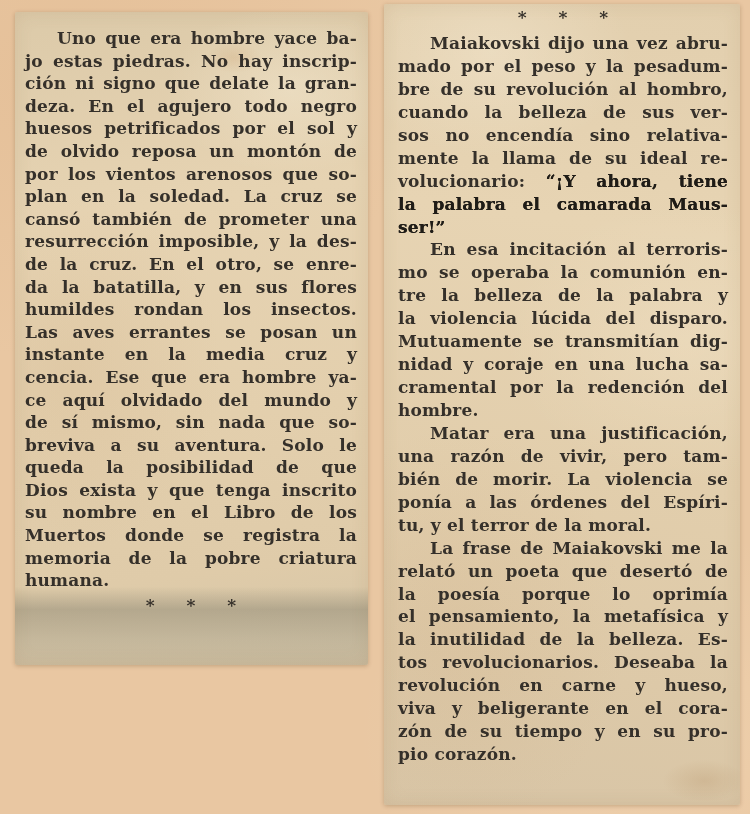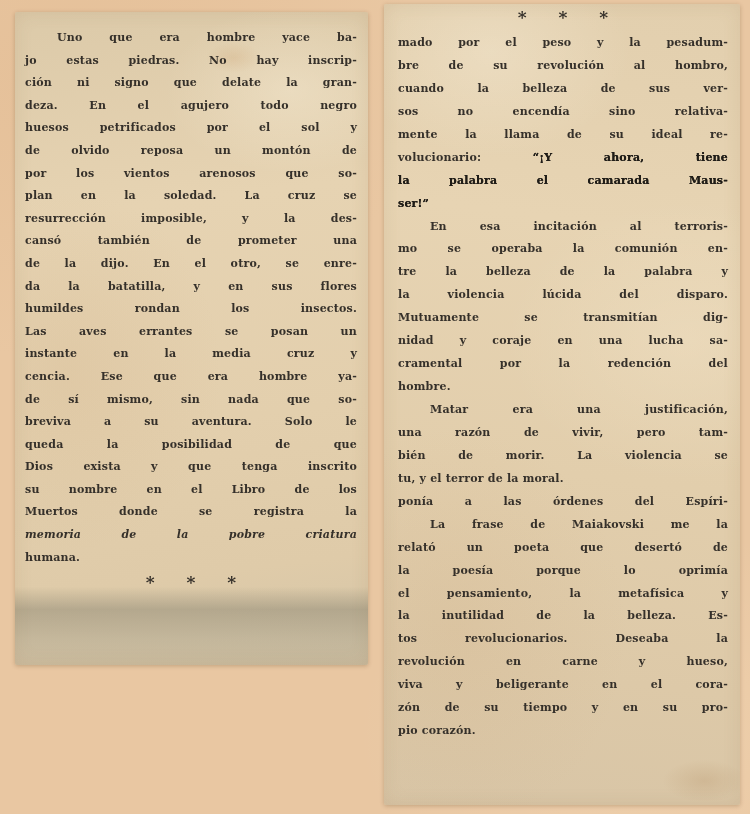--- a/index.html
+++ b/index.html
@@ -39,37 +39,37 @@
     padding: 4px 12px 0 14px;
     background:
       radial-gradient(ellipse 200px 150px at 30% 6%, rgba(255,248,232,0.28), transparent 70%),
       radial-gradient(ellipse 260px 200px at 85% 42%, rgba(255,244,222,0.20), transparent 70%),
       radial-gradient(ellipse 240px 280px at 20% 78%, rgba(198,158,112,0.14), transparent 72%),
       radial-gradient(ellipse 60px 30px at 90% 97%, rgba(170,130,85,0.22), transparent 70%),
       linear-gradient(187deg, #e2cfae 0%, #e7d4b3 28%, #e2ceac 58%, #ddc9a8 82%, #d8c5a6 100%);
   }
 
   .text-col {
-    font-size: 11px;
+    font-size: 17px;
     letter-spacing: 0.2px;
   }
 
   .line {
     line-height: 22.6px;
     height: 22.6px;
     text-align: justify;
     text-align-last: justify;
     text-justify: inter-word;
     overflow: visible;
   }
   .clip-right .line { line-height: 22.95px; height: 22.95px; }
 
   .line.indent { padding-left: 32px; }
   .line.last { text-align-last: left; }
-  .line.italic { font-style: italic; }
+  .line.italic { }
   .line .bold, .line.bold { color: #1f1c17; text-shadow: 0 0 0.6px #1f1c17; }
 
   .stars {
     text-align: center;
     font-size: 17px;
     letter-spacing: 13px;
     padding-left: 13px; 
     color: #35302a;
     line-height: 24px;
     height: 24px;
@@ -83,64 +83,66 @@
 <div class="clipping clip-left">
   <div class="text-col">
       <div class="line indent">Uno que era hombre yace ba-</div>
       <div class="line">jo estas piedras. No hay inscrip-</div>
       <div class="line">ción ni signo que delate la gran-</div>
       <div class="line">deza. En el agujero todo negro</div>
       <div class="line">huesos petrificados por el sol y</div>
       <div class="line">de olvido reposa un montón de</div>
       <div class="line">por los vientos arenosos que so-</div>
       <div class="line">plan en la soledad. La cruz se</div>
+      <div class="line">cansó también de prometer una</div>
       <div class="line">resurrección imposible, y la des-</div>
-      <div class="line">cansó también de prometer una</div>
-      <div class="line">de la dijo. En el otro, se enre-</div>
+      <div class="line">de la cruz. En el otro, se enre-</div>
       <div class="line">da la batatilla, y en sus flores</div>
       <div class="line">humildes rondan los insectos.</div>
       <div class="line">Las aves errantes se posan un</div>
       <div class="line">instante en la media cruz y</div>
       <div class="line">cencia. Ese que era hombre ya-</div>
+      <div class="line">ce aquí olvidado del mundo y</div>
       <div class="line">de sí mismo, sin nada que so-</div>
       <div class="line">breviva a su aventura. Solo le</div>
       <div class="line">queda la posibilidad de que</div>
       <div class="line">Dios exista y que tenga inscrito</div>
       <div class="line">su nombre en el Libro de los</div>
       <div class="line">Muertos donde se registra la</div>
       <div class="line italic">memoria de la pobre criatura</div>
       <div class="line last">humana.</div>
     </div>
   <div class="stars">* * *</div>
 </div>
 
 <div class="clipping clip-right">
   <div class="stars">* * *</div>
   <div class="text-col">
+      <div class="line indent">Maiakovski dijo una vez abru-</div>
       <div class="line">mado por el peso y la pesadum-</div>
       <div class="line">bre de su revolución al hombro,</div>
       <div class="line">cuando la belleza de sus ver-</div>
       <div class="line">sos no encendía sino relativa-</div>
       <div class="line">mente la llama de su ideal re-</div>
       <div class="line"><span>volucionario: </span><span class="bold">“¡Y ahora, tiene</span></div>
       <div class="line bold">la palabra el camarada Maus-</div>
       <div class="line last bold">ser!”</div>
       <div class="line indent">En esa incitación al terroris-</div>
       <div class="line">mo se operaba la comunión en-</div>
       <div class="line">tre la belleza de la palabra y</div>
       <div class="line">la violencia lúcida del disparo.</div>
       <div class="line">Mutuamente se transmitían dig-</div>
       <div class="line">nidad y coraje en una lucha sa-</div>
       <div class="line">cramental por la redención del</div>
       <div class="line last">hombre.</div>
       <div class="line indent">Matar era una justificación,</div>
       <div class="line">una razón de vivir, pero tam-</div>
       <div class="line">bién de morir. La violencia se</div>
+      <div class="line">ponía a las órdenes del Espíri-</div>
       <div class="line last">tu, y el terror de la moral.</div>
-      <div class="line">ponía a las órdenes del Espíri-</div>
       <div class="line indent">La frase de Maiakovski me la</div>
       <div class="line">relató un poeta que desertó de</div>
       <div class="line">la poesía porque lo oprimía</div>
       <div class="line">el pensamiento, la metafísica y</div>
       <div class="line">la inutilidad de la belleza. Es-</div>
       <div class="line">tos revolucionarios. Deseaba la</div>
       <div class="line">revolución en carne y hueso,</div>
       <div class="line">viva y beligerante en el cora-</div>
       <div class="line">zón de su tiempo y en su pro-</div>
       <div class="line last">pio corazón.</div>

